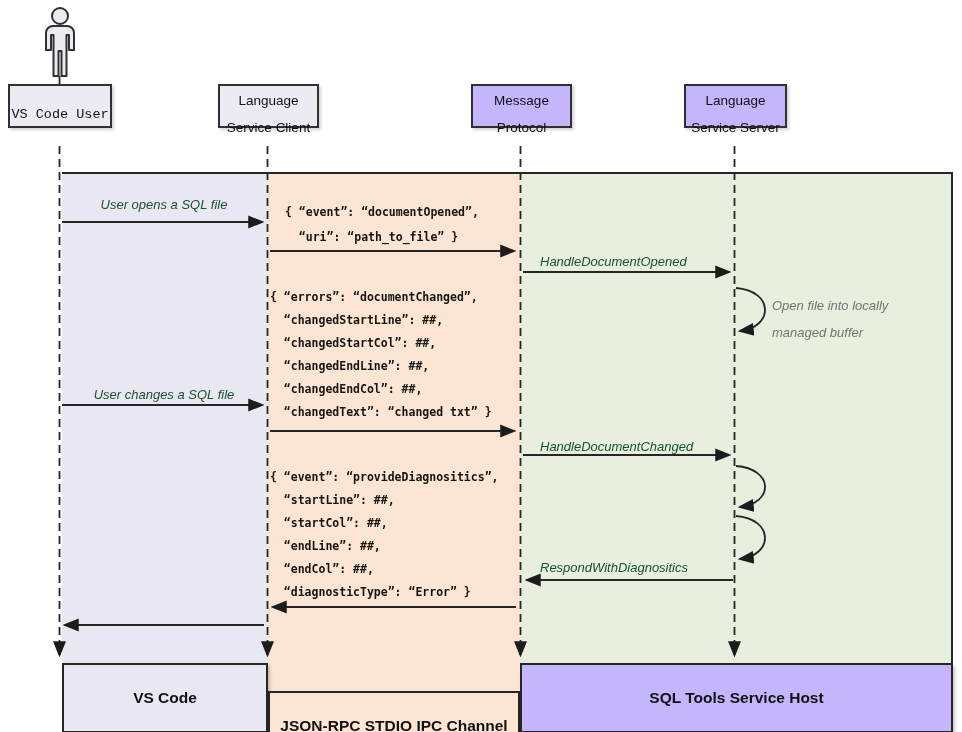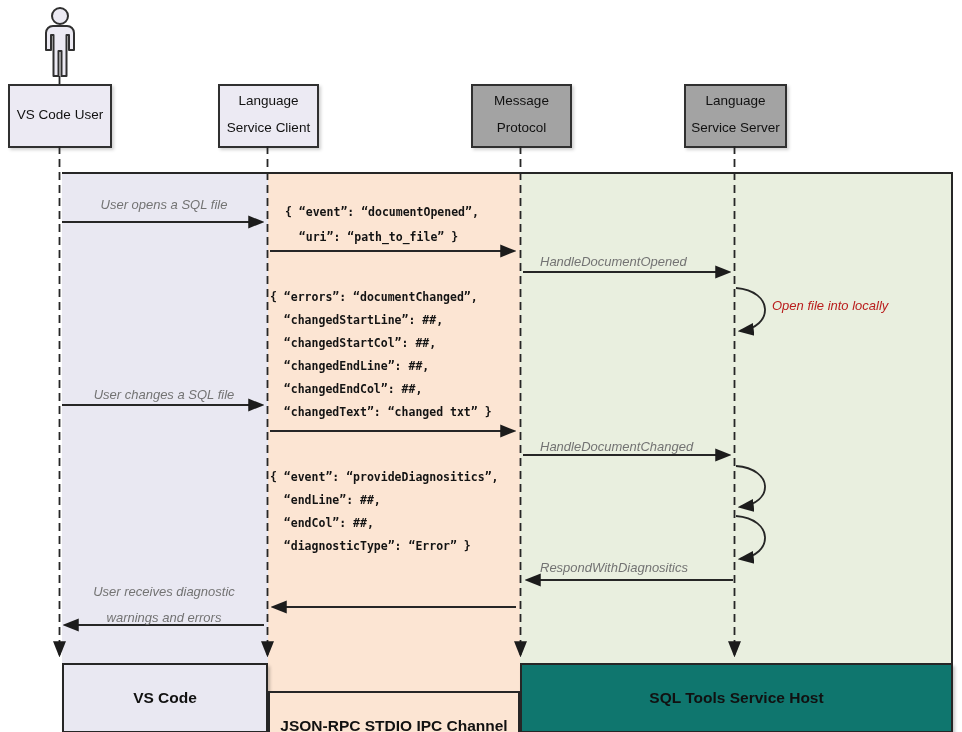--- a/index.html
+++ b/index.html
@@ -9,38 +9,38 @@
 
   
   #band{left:62px;top:172px;width:891px;height:552px;border-top:2px solid #262626;
         border-right:2px solid #262626;border-bottom:3px solid #262626;box-sizing:border-box;}
   .col{position:absolute;top:0;height:100%;}
   #col-user{left:0;width:206px;background:#e9e8f2;}
   #col-channel{left:206px;width:252px;background:#fce5d3;}
   #col-host{left:458px;width:431px;background:#e9efdf;}
 
   
-  .actor{box-sizing:border-box;border:2px solid #303030;height:64px;text-align:center;
+  .actor{box-sizing:border-box;border:2px solid #303030;height:44px;text-align:center;
          font-size:13.5px;line-height:27px;padding-top:1px;box-shadow:2px 2px 3px rgba(0,0,0,0.18);}
   .actor.lav{background:#eceaf3;}
-  .actor.grn{background:#a3a3a3;}
-  .actor.single{line-height:56px;}
+  .actor.grn{background:#c4b5fd;}
+  .actor.single{line-height:56px;font-family:Liberation Mono, monospace;}
 
   
   .footer-box{box-sizing:border-box;border:2px solid #262626;height:70px;display:flex;
               align-items:center;justify-content:center;font-weight:bold;font-size:15.5px;
               box-shadow:2px 3px 3px rgba(0,0,0,0.22);}
   .footer-box.lav{background:#e9e8f2;}
   .footer-box.pch{background:#fce5d3;margin-top:28px;}
-  .footer-box.grn{background:#0f766e;}
+  .footer-box.grn{background:#c4b5fd;}
 
   
-  .lbl{font-style:italic;font-size:13px;line-height:16px;color:#737373;}
+  .lbl{font-style:italic;font-size:13px;line-height:16px;color:#14532d;}
   .lbl.ctr{text-align:center;}
-  .note{font-style:italic;font-size:13px;line-height:27px;color:#b91c1c;}
+  .note{font-style:italic;font-size:13px;line-height:27px;color:#737373;}
   .json-block{line-height:25px;}
   .json-block.tight{line-height:23px;}
   .json-line{font-family:"DejaVu Sans Mono",monospace;font-size:11.5px;font-weight:bold;
              white-space:pre;color:#141414;}
   svg{display:block;}
   #overlay{left:0;top:0;pointer-events:none;}
 </style>
 </head>
 <body>
 
@@ -105,48 +105,47 @@
       <path d="M736,466 C774,469 774,503 740,507" marker-end="url(#arrow)"></path>
       <path d="M736,516 C774,519 774,555 740,559" marker-end="url(#arrow)"></path>
       <line x1="733" y1="580" x2="527" y2="580" marker-end="url(#arrow)"></line>
       <line x1="516" y1="607" x2="273" y2="607" marker-end="url(#arrow)"></line>
       <line x1="264" y1="625" x2="65" y2="625" marker-end="url(#arrow)"></line>
     </g>
   </svg>
 
   <div class="abs lbl ctr" style="left:62px;top:197px;width:204px;">User opens a SQL file</div>
   <div class="abs lbl ctr" style="left:62px;top:387px;width:204px;">User changes a SQL file</div>
-  <div class="abs lbl ctr" style="left:62px;top:579px;width:204px;line-height:26px;font-style:italic;">
-    <div>User receives diagnostic</div>
-    <div>warnings and errors</div>
-  </div>
   <div class="abs lbl" style="left:540px;top:254px;">HandleDocumentOpened</div>
   <div class="abs lbl" style="left:540px;top:439px;">HandleDocumentChanged</div>
   <div class="abs lbl" style="left:540px;top:560px;">RespondWithDiagnositics</div>
 
   <div class="abs note" style="left:772px;top:292px;">
     <div>Open file into locally</div>
+    <div>managed buffer</div>
   </div>
   <div class="abs note" style="left:772px;top:522px;">
   </div>
 
   <div class="abs json-block" style="left:270px;top:200px;margin-left:15px;">
     <div class="json-line">{ “event”: “documentOpened”,</div>
     <div class="json-line">  “uri”: “path_to_file” }</div>
   </div>
   <div class="abs json-block tight" style="left:270px;top:286px;">
     <div class="json-line">{ “errors”: “documentChanged”,</div>
     <div class="json-line">  “changedStartLine”: ##,</div>
     <div class="json-line">  “changedStartCol”: ##,</div>
     <div class="json-line">  “changedEndLine”: ##,</div>
     <div class="json-line">  “changedEndCol”: ##,</div>
     <div class="json-line">  “changedText”: “changed txt” }</div>
   </div>
   <div class="abs json-block tight" style="left:270px;top:466px;">
     <div class="json-line">{ “event”: “provideDiagnositics”,</div>
+    <div class="json-line">  “startLine”: ##,</div>
+    <div class="json-line">  “startCol”: ##,</div>
     <div class="json-line">  “endLine”: ##,</div>
     <div class="json-line">  “endCol”: ##,</div>
     <div class="json-line">  “diagnosticType”: “Error” }</div>
   </div>
 
   <div class="abs footer-box lav" style="left:62px;top:663px;width:206px;">
     <span>VS Code</span>
   </div>
   <div class="abs footer-box pch" style="left:268px;top:663px;width:252px;">
     <span>JSON-RPC STDIO IPC Channel</span>

